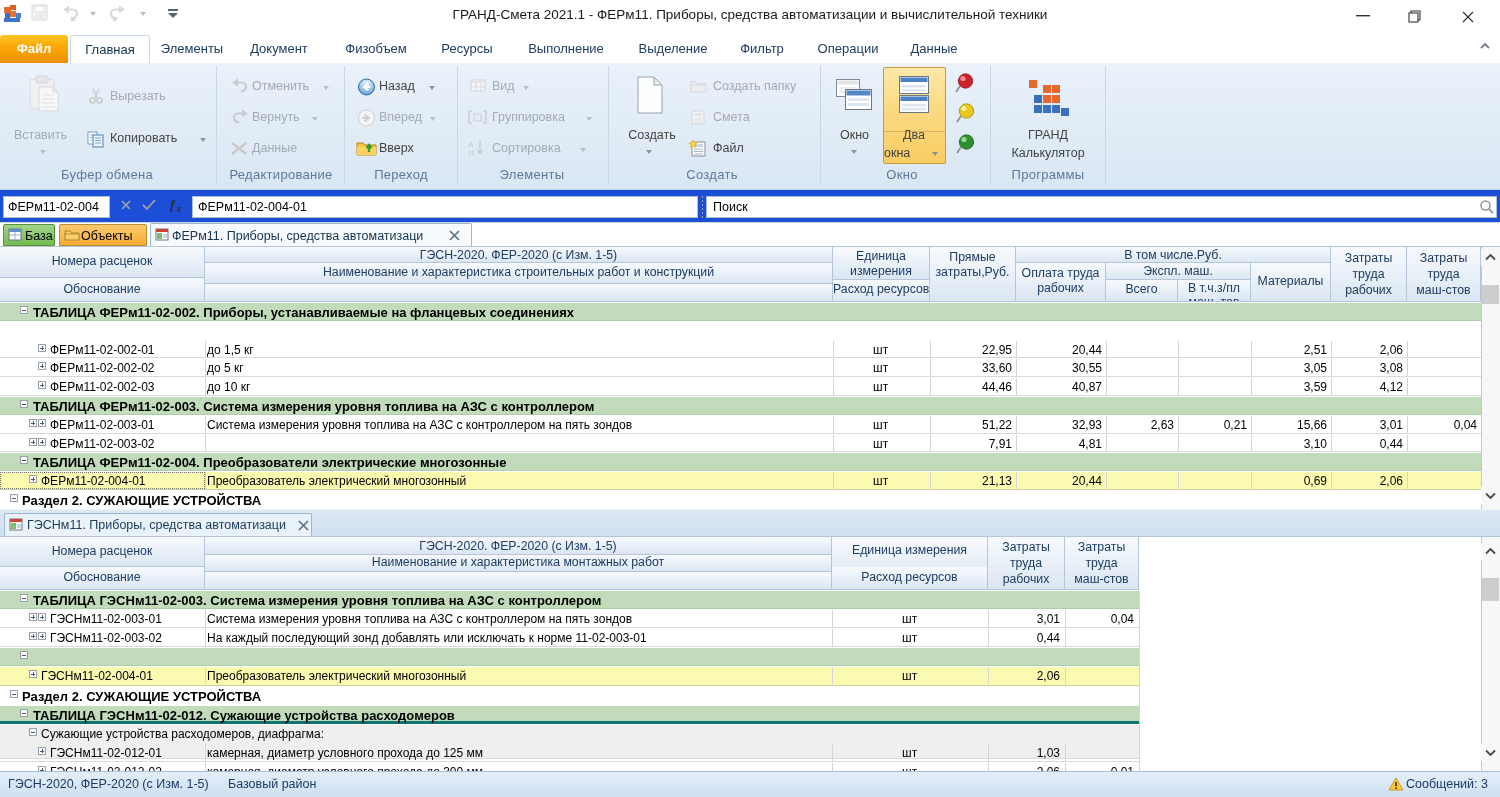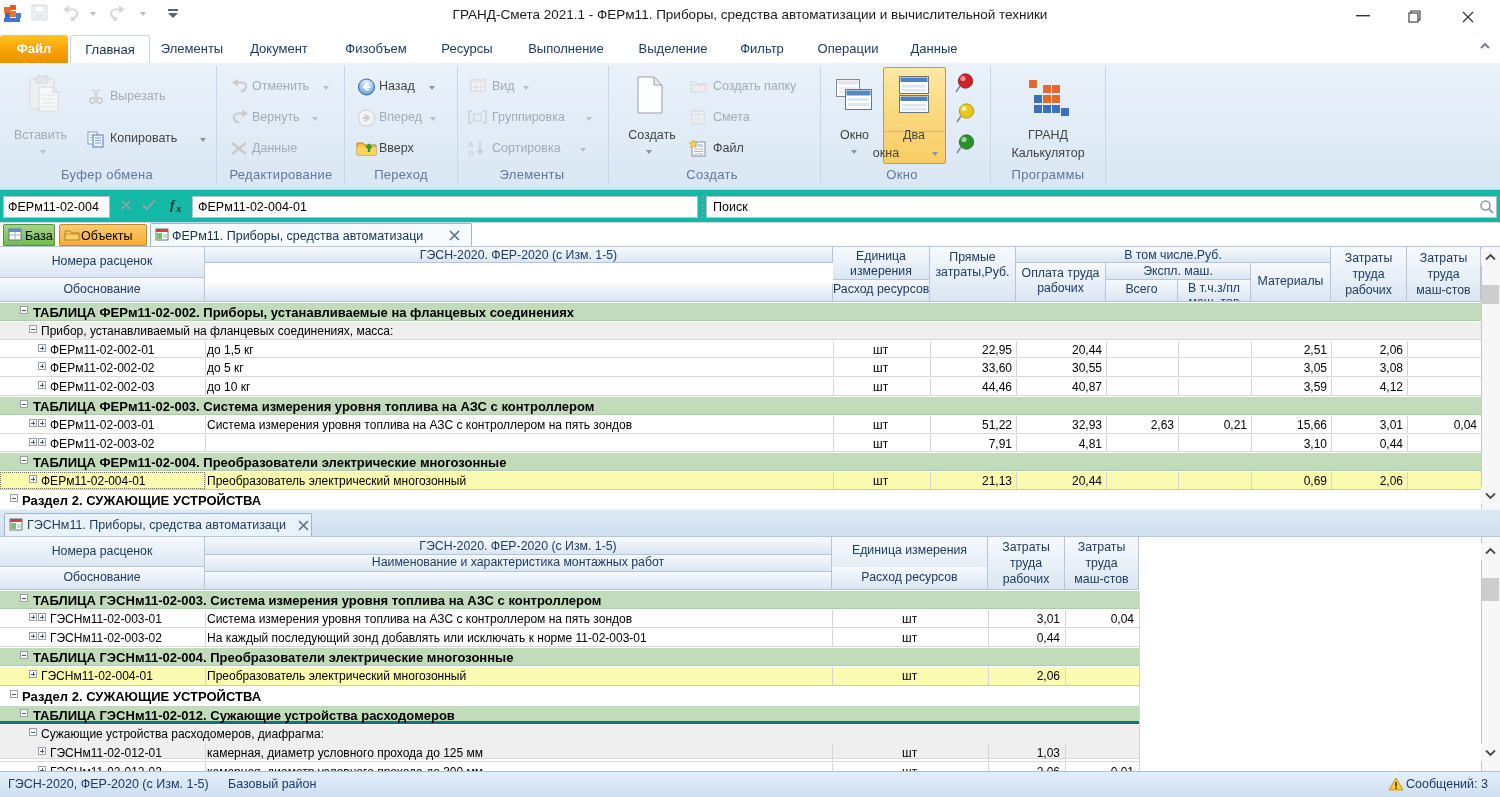--- a/index.html
+++ b/index.html
@@ -15,21 +15,21 @@
 #hometab{position:absolute;left:70px;top:2px;width:80px;height:29px;background:#fff;border:1px solid #c9d8e8;border-bottom:none;border-radius:3px 3px 0 0;color:#16344f;text-align:center;line-height:27px;font-size:13px}
 
 #ribbon{left:0;top:63px;width:1500px;height:127px;background:linear-gradient(#eaf2fa,#e0ebf6 60%,#d9e7f4);border-bottom:1px solid #c0d2e5}
 .gsep{position:absolute;top:3px;width:1px;height:118px;background:#c7d7e8}
 .glab{position:absolute;top:104px;width:150px;text-align:center;font-size:13px;letter-spacing:0.3px;color:#60789a}
 .btxt{position:absolute;font-size:12.5px;color:#444;line-height:15px}
 .dtxt{position:absolute;font-size:12.5px;color:#a3abb5;line-height:15px}
 .drop{position:absolute;width:0;height:0;border-left:3.5px solid transparent;border-right:3.5px solid transparent;border-top:4px solid #8a93a0}
 .dropd{position:absolute;width:0;height:0;border-left:3.5px solid transparent;border-right:3.5px solid transparent;border-top:4px solid #b7bec7}
 
-#fbar{left:0;top:190px;width:1500px;height:33px;background:#14b8a6;border-bottom:1px solid #cdd9e7}
+#fbar{left:0;top:190px;width:1500px;height:33px;background:#1d4ed8;border-bottom:1px solid #cdd9e7}
 .finp{position:absolute;top:6px;height:22px;background:#fff;border:1px solid #abc0d5;font-size:12.5px;color:#000;line-height:20px}
 
 #dtabs{left:0;top:223px;width:1500px;height:23px;background:#fff}
 
 .hcell{position:absolute;background:linear-gradient(#f7fafd,#e9f0f8 50%,#dbe6f2);border-right:1px solid #b6c6da;border-bottom:1px solid #b6c6da;color:#1e3c64;font-size:12.3px;text-align:center;white-space:nowrap;overflow:hidden}
 .row{position:absolute;left:0;font-size:12px;color:#000}
 .grn{background:#c1dbbb;font-weight:bold;font-size:13px}
 .gry{background:#efefef}
 .yel{background:#fbfab1}
 .cline{position:absolute;top:0;bottom:0;width:1px;background:#d5d5d5}
@@ -81,20 +81,21 @@
 </div>
 <div class="ab" id="dtabs"></div>
 <div class="ab" id="toptable" style="left:0;top:246px;width:1500px;height:263px;background:#fff;overflow:hidden;border-top:1px solid #b6c6da">
 <div class="hcell" style="left:0px;top:0px;width:205px;height:31px;">
       <div style="margin-top:7px">Номера расценок</div>
     </div>
 <div class="hcell" style="left:0px;top:31px;width:205px;height:24px;">
       <div style="margin-top:4px">Обоснование</div>
     </div>
 <div class="hcell" style="left:205px;top:0px;width:628px;height:16px;line-height:16px">ГЭСН-2020. ФЕР-2020 (с Изм. 1-5)</div>
+<div class="hcell" style="left:205px;top:16px;width:628px;height:21px;line-height:19px">Наименование и характеристика строительных работ и конструкций</div>
 <div class="hcell" style="left:205px;top:37px;width:628px;height:18px;"></div>
 <div class="hcell" style="left:833px;top:0px;width:97px;height:33px;line-height:15px">
       <div style="margin-top:2px">Единица<br>измерения</div>
     </div>
 <div class="hcell" style="left:833px;top:33px;width:97px;height:22px;">
       <div style="margin-top:2px">Расход ресурсов</div>
     </div>
 <div class="hcell" style="left:930px;top:0px;width:86px;height:55px;line-height:15px">
       <div style="margin-top:3px">Прямые<br>затраты,Руб.</div>
     </div>
@@ -116,26 +117,20 @@
       <div style="margin-top:3px">Затраты<br>труда<br>рабочих</div>
     </div>
 <div class="hcell" style="left:1407px;top:0px;width:74px;height:55px;line-height:16px">
       <div style="margin-top:3px">Затраты<br>труда<br>маш-стов</div>
     </div>
 <div class="row grn" style="top:56px;height:18px;width:1481px;border-bottom:1px solid #aecdaa">
       <span class="tb" style="left:20px;top:3px">
         <span class="h"></span>
       </span>
       <span class="tx" style="left:33px;top:2px;">ТАБЛИЦА ФЕРм11-02-002. Приборы, устанавливаемые на фланцевых соединениях</span>
-    </div>
-<div class="row gry" style="top:75px;height:18px;width:1481px;border-bottom:1px solid #d9d9d9">
-      <span class="tb" style="left:29px;top:3px">
-        <span class="h"></span>
-      </span>
-      <span class="tx" style="left:41px;top:2px;">Прибор, устанавливаемый на фланцевых соединениях, масса:</span>
     </div>
 <div class="row " style="top:94px;height:17px;width:1481px;border-bottom:1px solid #d9d9d9">
       <div class="cline" style="left:205px"></div>
       <div class="cline" style="left:833px"></div>
       <div class="cline" style="left:930px"></div>
       <div class="cline" style="left:1016px"></div>
       <div class="cline" style="left:1106px"></div>
       <div class="cline" style="left:1178px"></div>
       <div class="cline" style="left:1251px"></div>
       <div class="cline" style="left:1331px"></div>
@@ -374,21 +369,20 @@
       </span>
       <span class="tx" style="left:50px;top:2px;">ГЭСНм11-02-003-02</span>
       <span class="tx" style="left:207px;top:2px;">На каждый последующий зонд добавлять или исключать к норме 11-02-003-01</span>
       <span class="tx" style="left:902px;top:2px;">шт</span>
       <span class="tx" style="left:980px;width:80px;top:2px;text-align:right">0,44</span>
     </div>
 <div class="row grn" style="top:111px;height:18px;width:1139px;border-bottom:1px solid #aecdaa">
       <span class="tb" style="left:20px;top:3px">
         <span class="h"></span>
       </span>
-      <span class="tx" style="left:33px;top:2px;">ТАБЛИЦА ГЭСНм11-02-004. Преобразователи электрические многозонные</span>
     </div>
 <div class="row yel" style="top:130px;height:19px;width:1139px;border-bottom:1px solid #cfcf9a">
       <div class="cline" style="left:205px"></div>
       <div class="cline" style="left:832px"></div>
       <div class="cline" style="left:988px"></div>
       <div class="cline" style="left:1065px"></div>
       <span class="tb" style="left:29px;top:3px">
         <span class="h"></span>
         <span class="v"></span>
       </span>
@@ -654,21 +648,21 @@
     <rect x="0.5" y="0.5" width="29" height="17" fill="#fff" stroke="#6b7682"></rect>
     <rect x="1.5" y="1.5" width="27" height="4.5" fill="#4a82c4"></rect>
     <rect x="3" y="9" width="24" height="2.5" fill="#dce6f1"></rect>
     <rect x="3" y="13" width="24" height="2.5" fill="#dce6f1"></rect>
 <rect x="0.5" y="19.5" width="29" height="17" fill="#fff" stroke="#6b7682"></rect>
     <rect x="1.5" y="20.5" width="27" height="4.5" fill="#4a82c4"></rect>
     <rect x="3" y="28" width="24" height="2.5" fill="#dce6f1"></rect>
     <rect x="3" y="32" width="24" height="2.5" fill="#dce6f1"></rect>
   </svg>
 <span class="btxt" style="left:884px;top:128px;width:60px;text-align:center">Два</span>
-<span class="btxt" style="left:859px;top:146px;width:54px;text-align:center">окна</span>
+<span class="btxt" style="left:884px;top:146px;width:54px;text-align:left">окна</span>
 <span class="drop" style="left:932px;top:152px"></span>
 <svg class="ab" style="left:954px;top:73px" width="20" height="21" viewBox="0 0 20 21">
     <path d="M6 13 L2 19" stroke="#888f96" stroke-width="1.7"></path>
     <circle cx="11.5" cy="8" r="7.2" fill="#cc2229" stroke="#8f1418" stroke-width="0.8"></circle>
     <circle cx="9" cy="5.5" r="2.6" fill="#ff9a9a" opacity="0.9"></circle>
   </svg>
 <svg class="ab" style="left:955px;top:103px" width="20" height="21" viewBox="0 0 20 21">
     <path d="M6 13 L2 19" stroke="#888f96" stroke-width="1.7"></path>
     <circle cx="11.5" cy="8" r="7.2" fill="#e8c61c" stroke="#a08a10" stroke-width="0.8"></circle>
     <circle cx="9" cy="5.5" r="2.6" fill="#fff2a0" opacity="0.9"></circle>

